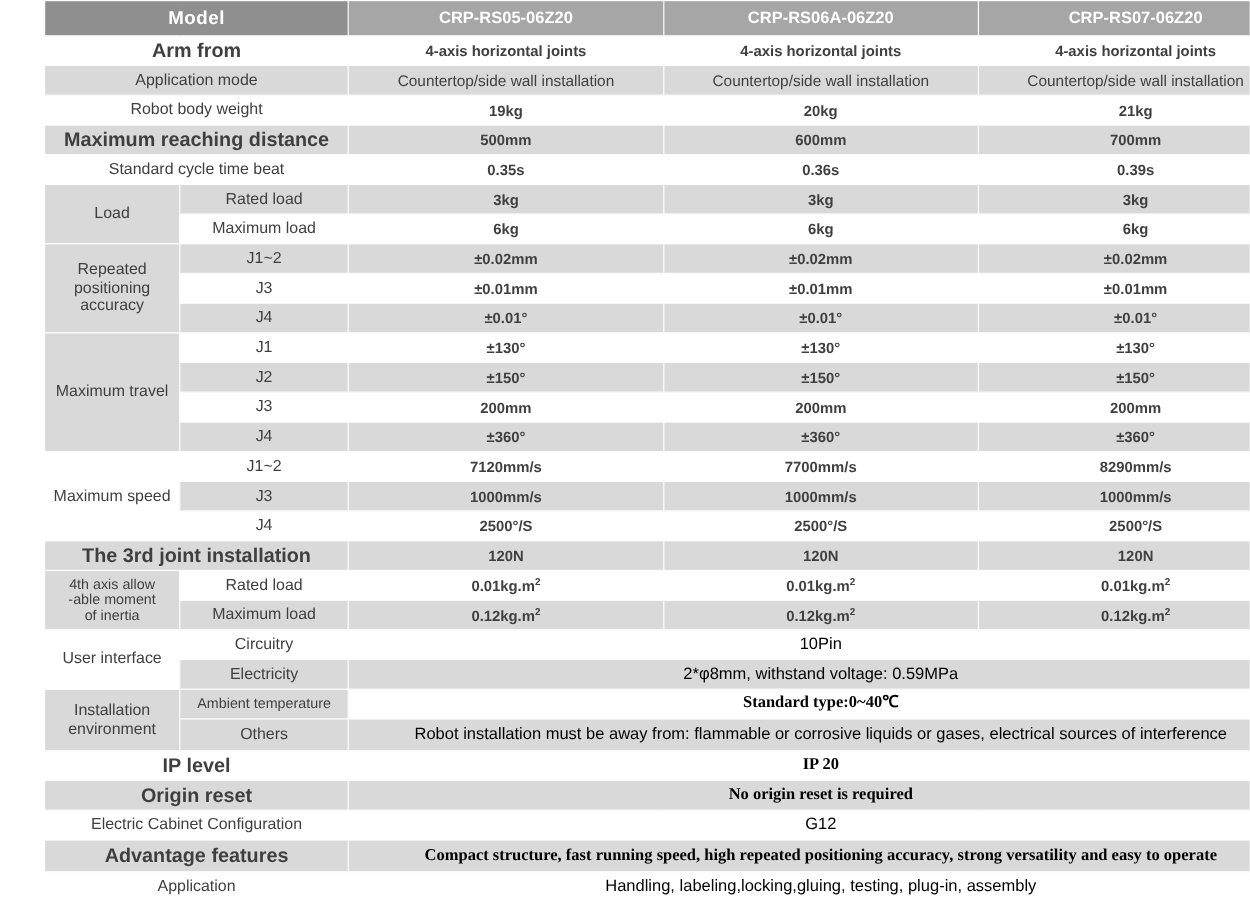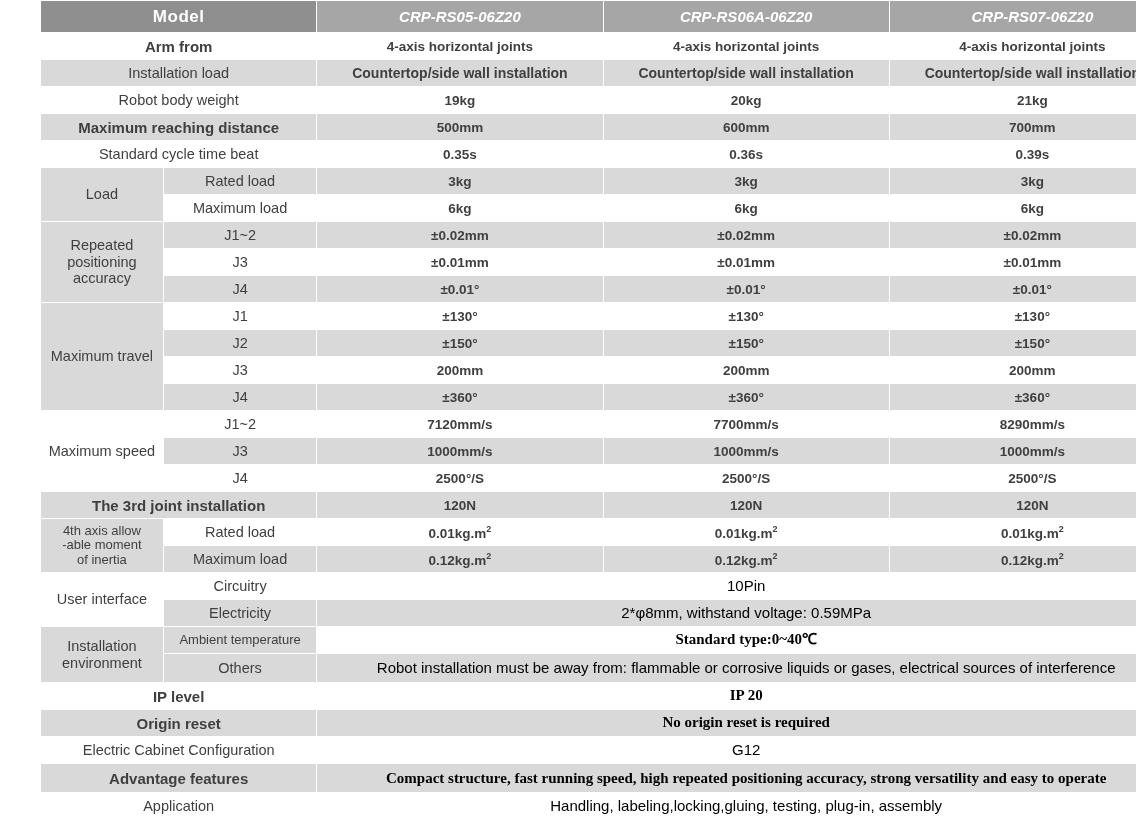--- a/index.html
+++ b/index.html
@@ -38,46 +38,45 @@
     font-size: 17px;
     height: 31px;
     letter-spacing: .5px;
   }
   .hdr-col {
     background: #a6a6a6;
     color: #ffffff;
     font-weight: bold;
     font-size: 15px;
     height: 31px;
-    font-style: italic;
   }
   
   .lbl-light { background: #ffffff; }
   .lbl-grey  { background: #d9d9d9; }
   .val-light { background: #ffffff; }
   .val-grey  { background: #d9d9d9; }
 
   .row-h { height: 27px; }
   .row-h-tall { height: 29px; }
 
   td.label {
     font-size: 14.5px;
     color: #3f3f3f;
   }
   td.label.b {
     font-weight: bold;
-    font-size: 15px;
+    font-size: 18px;
   }
   td.value {
     font-size: 13.5px;
     font-weight: bold;
     color: #3f3f3f;
   }
   td.value.n {
-    font-weight: bold;
+    font-weight: normal;
     font-size: 14px;
   }
   td.group {
     font-size: 14.5px;
     color: #3f3f3f;
     line-height: 1.15;
   }
   td.small {
     font-size: 13px;
     line-height: 1.1;
@@ -118,21 +117,21 @@
     </tr>
 
     <tr class="row-h">
       <td class="label b lbl-light" colspan="2">Arm from</td>
       <td class="value val-light">4-axis horizontal joints</td>
       <td class="value val-light">4-axis horizontal joints</td>
       <td class="value val-light">4-axis horizontal joints</td>
     </tr>
 
     <tr class="row-h">
-      <td class="label lbl-grey" colspan="2">Installation load</td>
+      <td class="label lbl-grey" colspan="2">Application mode</td>
       <td class="value n val-grey">Countertop/side wall installation</td>
       <td class="value n val-grey">Countertop/side wall installation</td>
       <td class="value n val-grey">Countertop/side wall installation</td>
     </tr>
 
     <tr class="row-h">
       <td class="label lbl-light" colspan="2">Robot body weight</td>
       <td class="value val-light">19kg</td>
       <td class="value val-light">20kg</td>
       <td class="value val-light">21kg</td>

